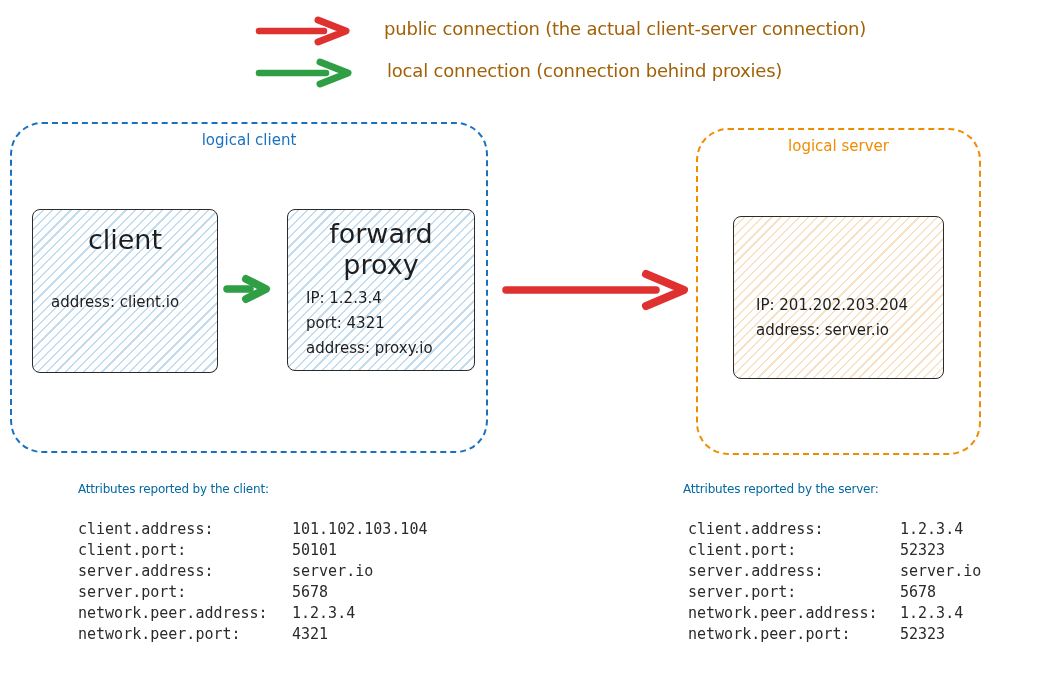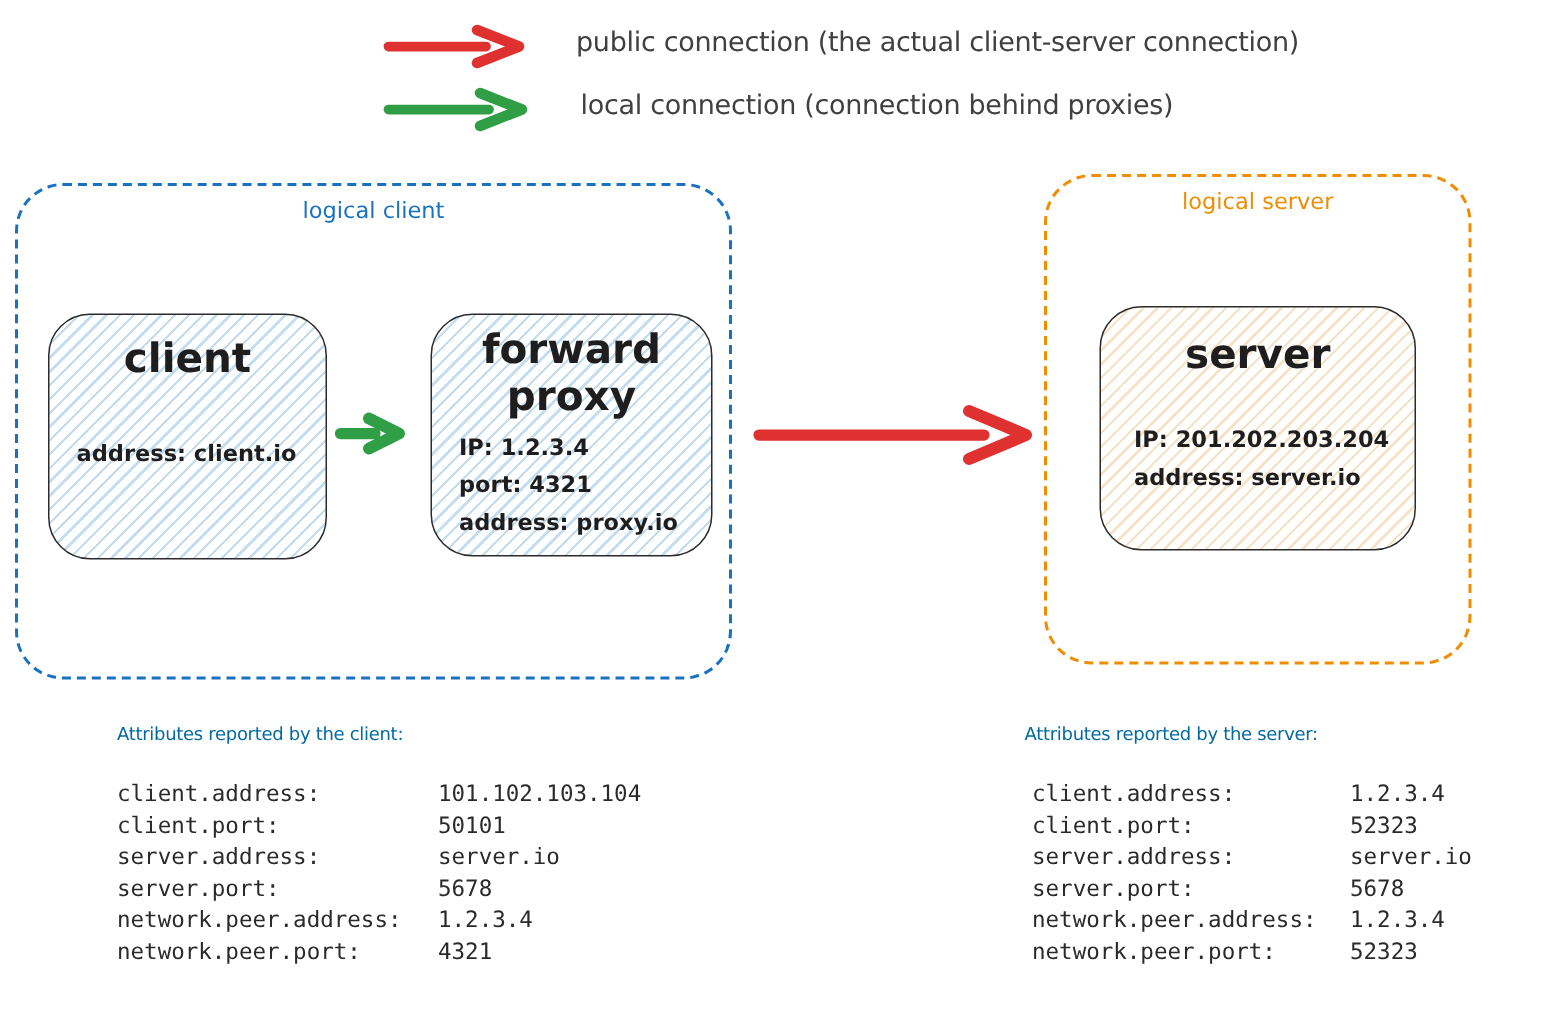--- a/index.html
+++ b/index.html
@@ -11,21 +11,21 @@
     font-family: "DejaVu Sans", sans-serif;
     color: #1e1e1e;
     overflow: hidden;
   }
 
   
   .legend-label {
     position: absolute;
     font-size: 18px;
     letter-spacing: -0.2px;
-    color: #404040;
+    color: #a16207;
     white-space: nowrap;
     text-align: center;
   }
 
   
   svg.arrow { position: absolute; overflow: visible; }
   svg.arrow line, svg.arrow polyline {
     fill: none;
     stroke-linecap: round;
     stroke-linejoin: round;
@@ -48,23 +48,22 @@
     font-size: 15px;
     white-space: nowrap;
   }
   .client-group .group-label { color: #1971c2; }
   .server-group .group-label { color: #f08c00; }
 
   
   .node {
     position: absolute;
     border: 1.8px solid #2b2b2b;
-    border-radius: 28px;
+    border-radius: 8px;
     box-sizing: border-box;
-    font-weight: bold;
   }
   .node.blue-fill {
     background-image: repeating-linear-gradient(135deg,
       rgba(73, 151, 208, 0.33) 0px, rgba(73, 151, 208, 0.33) 1.6px,
       transparent 1.6px, transparent 6.5px);
   }
   .node.orange-fill {
     background-image: repeating-linear-gradient(135deg,
       rgba(233, 168, 84, 0.33) 0px, rgba(233, 168, 84, 0.33) 1.6px,
       transparent 1.6px, transparent 6.5px);
@@ -148,25 +147,24 @@
   <svg class="arrow" style="left:222px; top:272px;" width="52" height="34" viewBox="0 0 52 34">
     <line x1="5" y1="17" x2="28" y2="17" stroke-width="7.5" stroke="#2f9e44"></line>
     <polyline points="24,7 44,17 24,27" stroke-width="8" stroke="#2f9e44"></polyline>
   </svg>
 
   <svg class="arrow" style="left:498px; top:266px;" width="195" height="48" viewBox="0 0 195 48">
     <line x1="8" y1="24" x2="158" y2="24" stroke-width="7.5" stroke="#e03131"></line>
     <polyline points="148,8 186,24 148,40" stroke-width="8" stroke="#e03131"></polyline>
   </svg>
 
-  <div class="group server-group" style="left:696px; top:116px; width:285px; height:327px;">
+  <div class="group server-group" style="left:696px; top:128px; width:285px; height:327px;">
     <div class="group-label">logical server</div>
 
     <div class="node orange-fill" style="left:35px; top:86px; width:211px; height:163px;">
-      <div class="node-title" style="top:16px;">server</div>
       <div class="node-lines" style="top:76px; left:22px;">
         <div>IP: 201.202.203.204</div>
         <div>address: server.io</div>
       </div>
     </div>
   </div>
 
   <div class="attr-heading" style="left:78px; top:482px;">Attributes reported by the client:</div>
   <div class="attr-table left-table" style="left:78px; top:519px;">
     <div class="attr-row">

